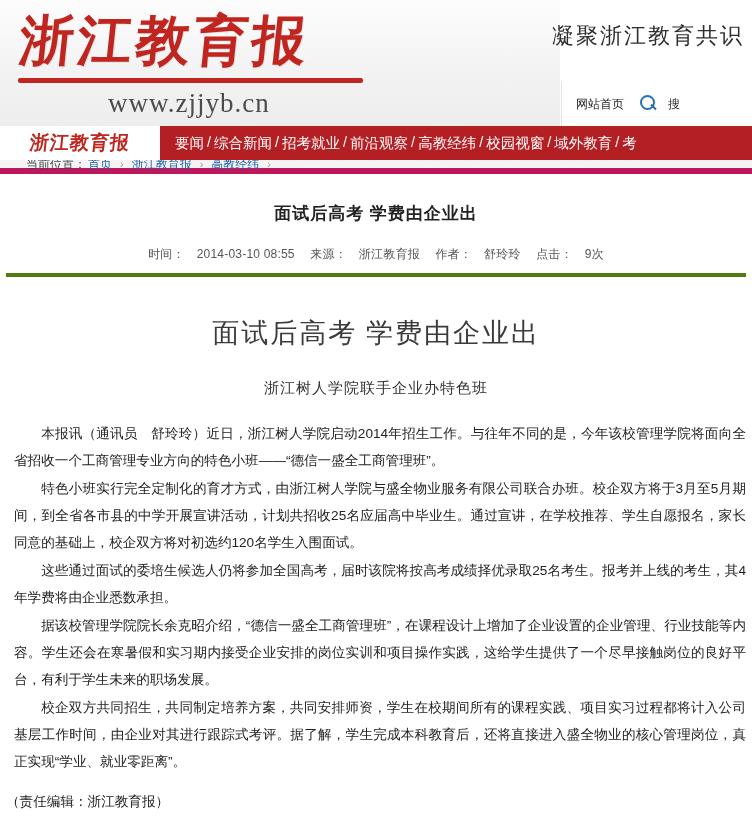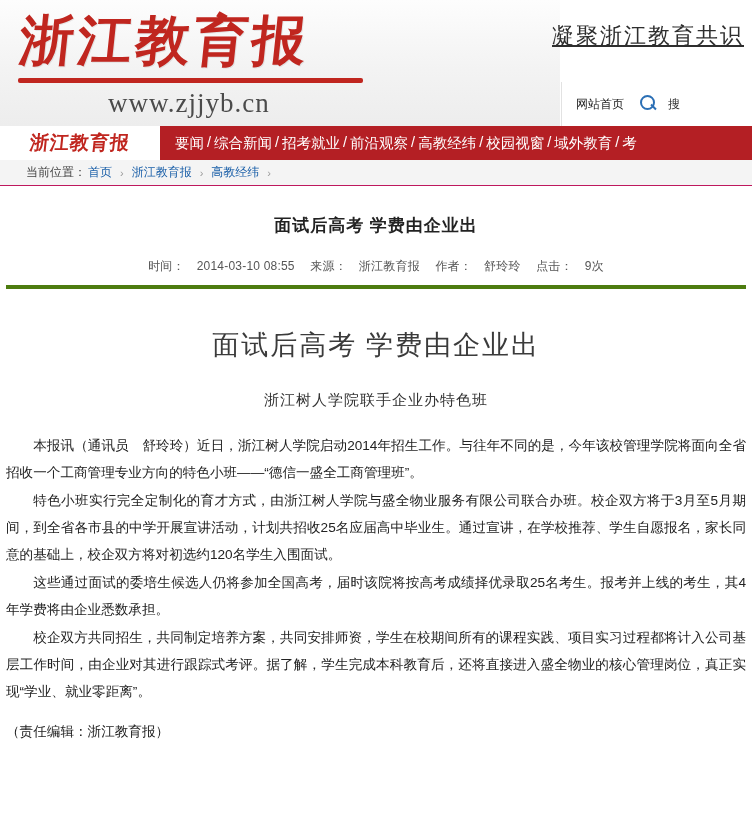--- a/index.html
+++ b/index.html
@@ -67,21 +67,20 @@
   }
   .slogan {
     position: absolute;
     right: 8px;
     top: 16px;
     text-align: right;
     color: #2e2e2e;
     font-size: 22px;
     line-height: 40px;
     letter-spacing: 2px;
-    text-decoration: underline;
   }
   .banner-right-strip {
     position: absolute;
     right: 0;
     bottom: 0;
     width: 190px;
     height: 44px;
     background: #ffffff;
     border-left: 1px solid #e2e2e2;
   }
@@ -165,23 +164,23 @@
     text-decoration: none;
     padding: 0 1px;
   }
   .nav-sep {
     color: #fff;
     padding: 0 2px;
   }
 
   
   .crumb {
-    height: 26px;
+    height: 14px;
     background: #f4f4f4;
-    border-bottom: 1px solid #be185d;
+    border-bottom: 6px solid #be185d;
     display: flex;
     align-items: center;
     font-size: 12px;
     color: #444;
     padding-left: 26px;
     box-sizing: border-box;
   }
   .crumb .label { color: #444; }
   .crumb a {
     color: #1a5fa8;
@@ -235,21 +234,21 @@
     letter-spacing: 1px;
   }
   .body-text {
     margin-top: 22px;
     font-size: 13.6px;
     line-height: 27px;
     color: #222;
     text-align: justify;
   }
   .body-text p {
-    margin: 0 0 0 0;
+    margin: 0 0 0 8px;
     text-indent: 2em;
   }
   .body-text p + p { margin-top: 1px; }
   .editor {
     margin-top: 18px;
     font-size: 13.6px;
     color: #222;
   }
 </style>
 </head>
@@ -319,19 +318,20 @@
       <span>点击：</span><span>9次</span>
     </div>
 
     <div class="headline">面试后高考  学费由企业出</div>
     <div class="subhead">浙江树人学院联手企业办特色班</div>
 
     <div class="body-text">
       <p>本报讯（通讯员　舒玲玲）近日，浙江树人学院启动2014年招生工作。与往年不同的是，今年该校管理学院将面向全省招收一个工商管理专业方向的特色小班——“德信一盛全工商管理班”。</p>
       <p>特色小班实行完全定制化的育才方式，由浙江树人学院与盛全物业服务有限公司联合办班。校企双方将于3月至5月期间，到全省各市县的中学开展宣讲活动，计划共招收25名应届高中毕业生。通过宣讲，在学校推荐、学生自愿报名，家长同意的基础上，校企双方将对初选约120名学生入围面试。</p>
       <p>这些通过面试的委培生候选人仍将参加全国高考，届时该院将按高考成绩择优录取25名考生。报考并上线的考生，其4年学费将由企业悉数承担。</p>
+      <p>据该校管理学院院长余克昭介绍，“德信一盛全工商管理班”，在课程设计上增加了企业设置的企业管理、行业技能等内容。学生还会在寒暑假和实习期内接受企业安排的岗位实训和项目操作实践，这给学生提供了一个尽早接触岗位的良好平台，有利于学生未来的职场发展。</p>
       <p>校企双方共同招生，共同制定培养方案，共同安排师资，学生在校期间所有的课程实践、项目实习过程都将计入公司基层工作时间，由企业对其进行跟踪式考评。据了解，学生完成本科教育后，还将直接进入盛全物业的核心管理岗位，真正实现“学业、就业零距离”。</p>
     </div>
 
     <div class="editor">（责任编辑：浙江教育报）</div>
   </div>
 
 </div>
 
 </body></html>

